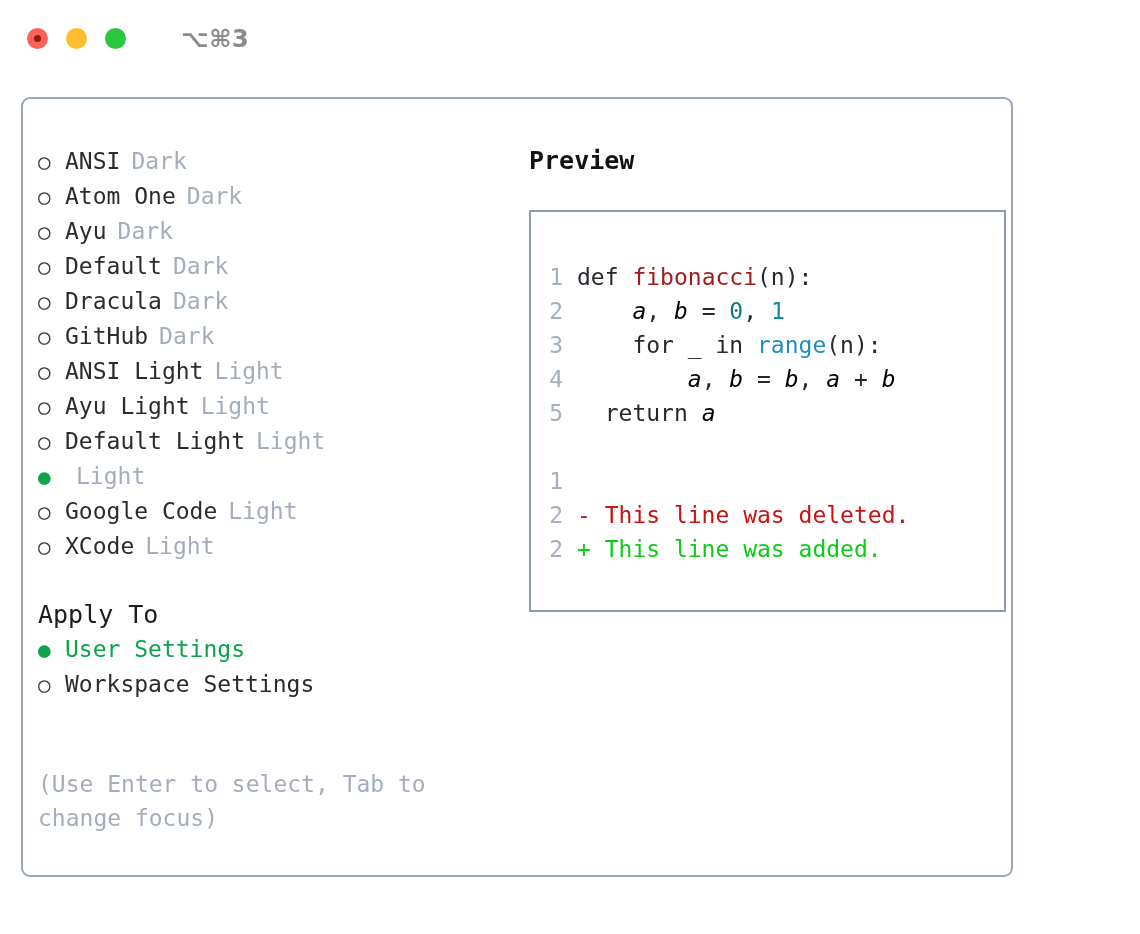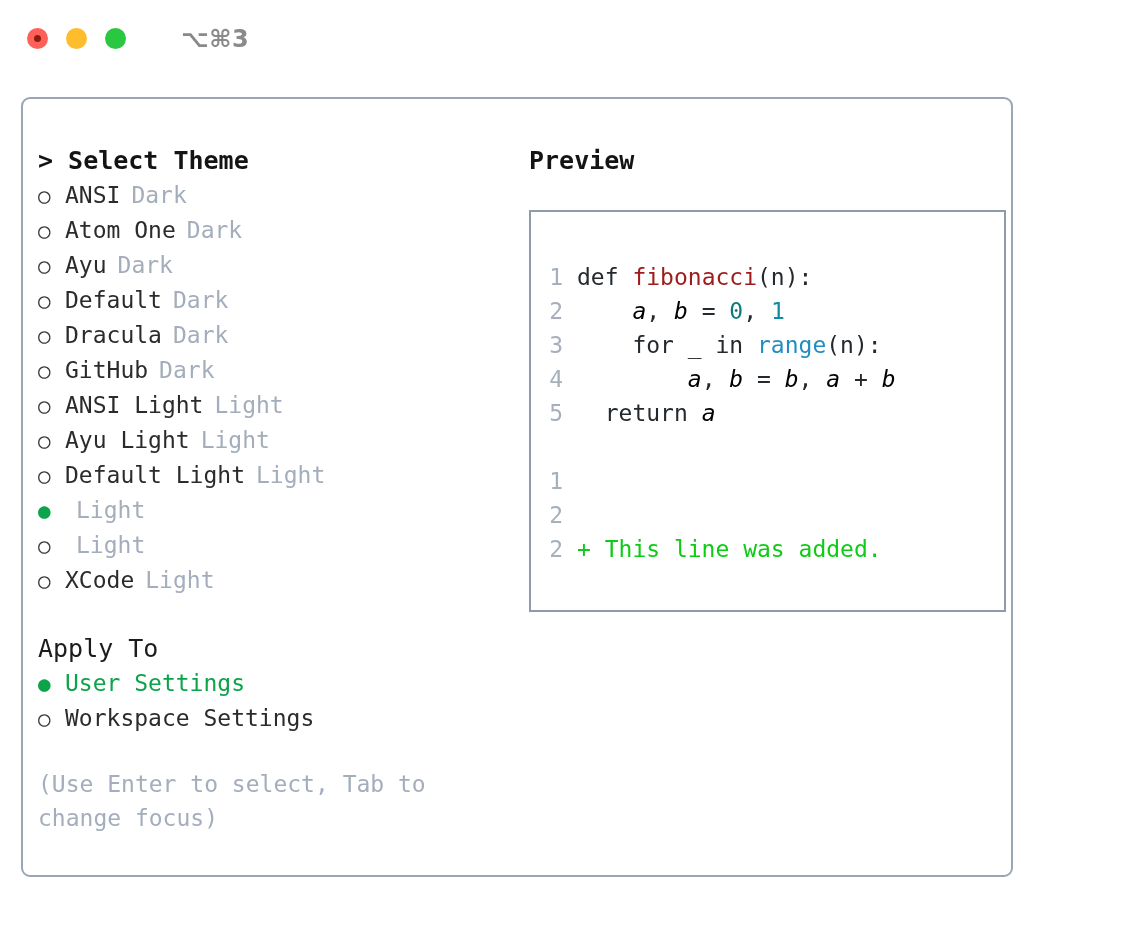--- a/index.html
+++ b/index.html
@@ -195,33 +195,32 @@
       <span class="dot yellow"></span>
       <span class="dot green"></span>
     </div>
     <div class="shortcut">⌥⌘3</div>
   </div>
 
   <div class="card">
     <div class="card-inner">
 
       <div class="left-col">
-        <div class="heading">&gt; Select Theme</div>
         <ul class="list" id="theme-list">
             <li class="row"><span class="marker">○</span><span class="name">ANSI</span><span class="variant">Dark</span></li>
             <li class="row"><span class="marker">○</span><span class="name">Atom One</span><span class="variant">Dark</span></li>
             <li class="row"><span class="marker">○</span><span class="name">Ayu</span><span class="variant">Dark</span></li>
             <li class="row"><span class="marker">○</span><span class="name">Default</span><span class="variant">Dark</span></li>
             <li class="row"><span class="marker">○</span><span class="name">Dracula</span><span class="variant">Dark</span></li>
             <li class="row"><span class="marker">○</span><span class="name">GitHub</span><span class="variant">Dark</span></li>
             <li class="row"><span class="marker">○</span><span class="name">ANSI Light</span><span class="variant">Light</span></li>
             <li class="row"><span class="marker">○</span><span class="name">Ayu Light</span><span class="variant">Light</span></li>
             <li class="row"><span class="marker">○</span><span class="name">Default Light</span><span class="variant">Light</span></li>
             <li class="row"><span class="marker sel">●</span><span class="variant">Light</span></li>
-            <li class="row"><span class="marker">○</span><span class="variant">Light</span></li>
+            <li class="row"><span class="marker">○</span><span class="name">Google Code</span><span class="variant">Light</span></li>
             <li class="row"><span class="marker">○</span><span class="name">XCode</span><span class="variant">Light</span></li>
           </ul>
         <div class="spacer"></div>
         <div class="heading plain">Apply To</div>
         <ul class="list" id="apply-list">
             <li class="row"><span class="marker sel">●</span><span class="name sel">User Settings</span></li>
             <li class="row"><span class="marker">○</span><span class="name">Workspace Settings</span></li>
           </ul>
       </div>
 
@@ -233,21 +232,21 @@
           <div id="code-block">
               <div class="code-line"><span class="ln">1</span><span><span class="code-text">def </span><span class="tok-fn">fibonacci</span><span class="code-text">(n):</span></span></div>
               <div class="code-line"><span class="ln">2</span><span><span class="code-text">    </span><span class="tok-var">a</span><span class="code-text">, </span><span class="tok-var">b</span><span class="code-text"> = </span><span class="tok-num">0</span><span class="code-text">, </span><span class="tok-num2">1</span></span></div>
               <div class="code-line"><span class="ln">3</span><span><span class="code-text">    for _ in </span><span class="tok-call">range</span><span class="code-text">(n):</span></span></div>
               <div class="code-line"><span class="ln">4</span><span><span class="code-text">        </span><span class="tok-var">a</span><span class="code-text">, </span><span class="tok-var">b</span><span class="code-text"> = </span><span class="tok-var">b</span><span class="code-text">, </span><span class="tok-var">a</span><span class="code-text"> + </span><span class="tok-var">b</span></span></div>
               <div class="code-line"><span class="ln">5</span><span><span class="code-text">  return </span><span class="tok-var">a</span></span></div>
             </div>
           <div class="blank-line"></div>
           <div id="diff-block">
               <div class="code-line"><span class="ln">1</span></div>
-              <div class="code-line"><span class="ln">2</span></div>
+              <div class="code-line"><span class="ln">2</span><span class="diff-del">- This line was deleted.</span></div>
               <div class="code-line"><span class="ln">2</span><span class="diff-add">+ This line was added.</span></div>
             </div>
         </div>
       </div>
 
     </div>
   </div>
 </div>
 
 </body></html>

